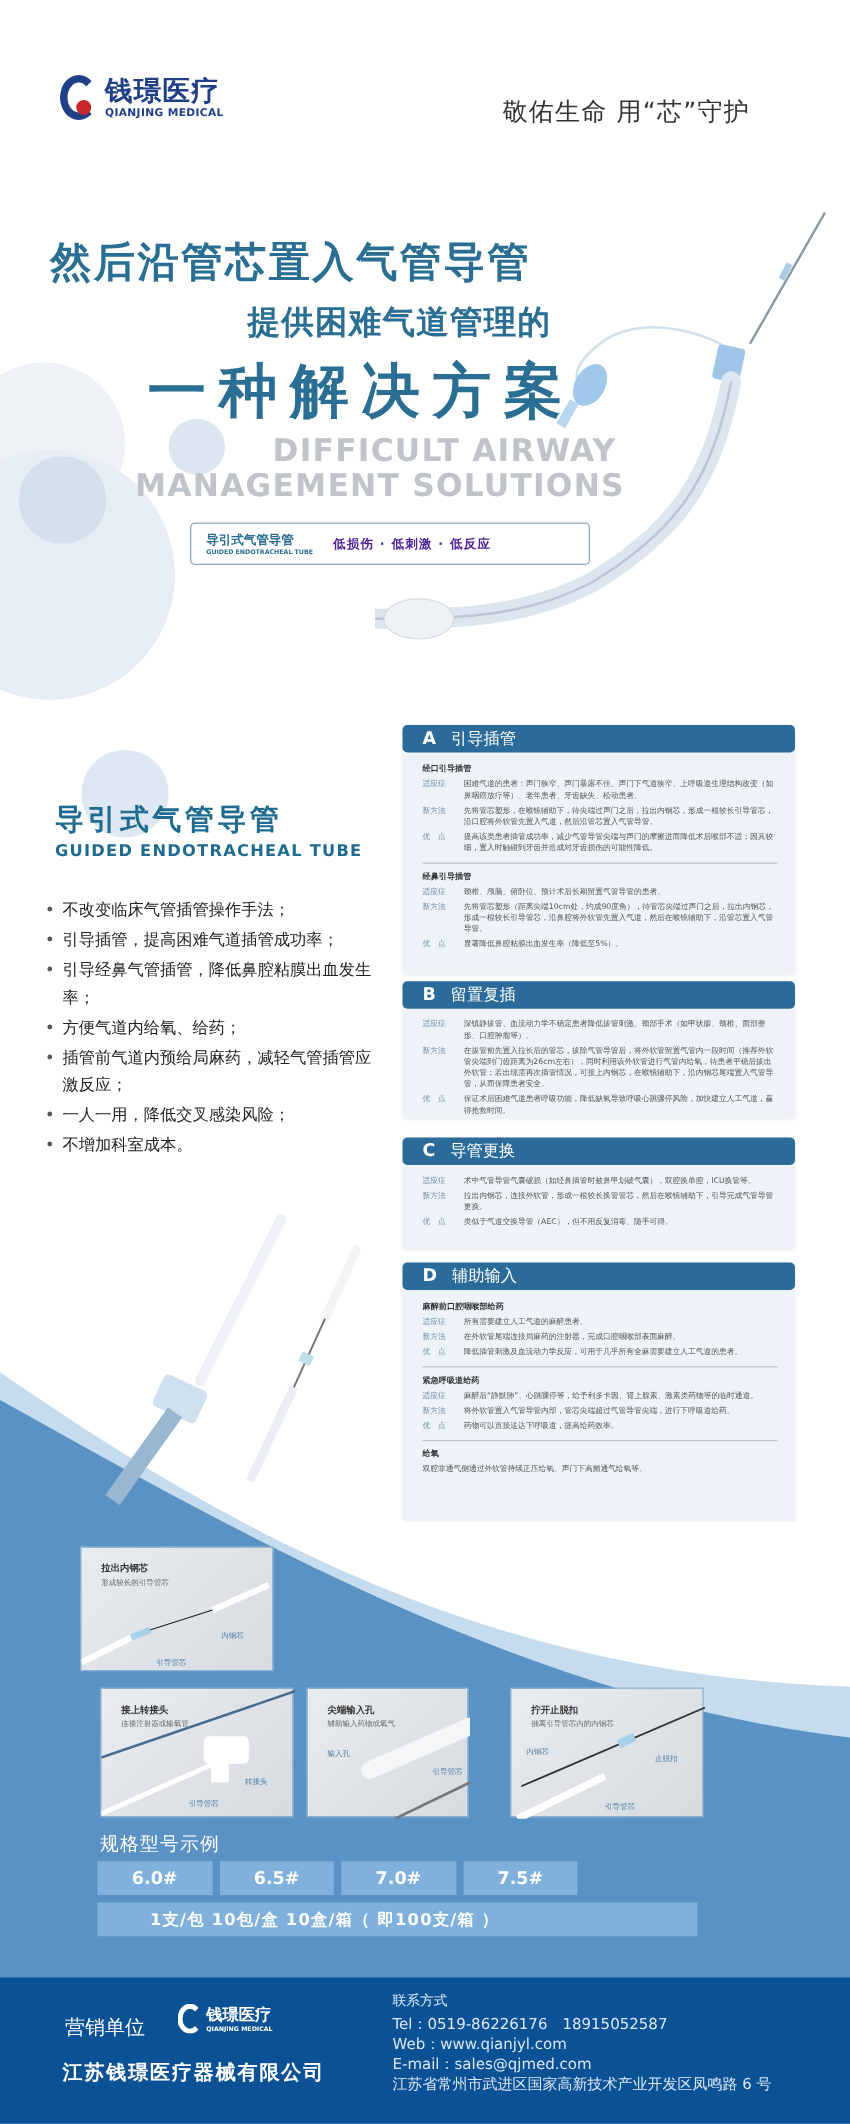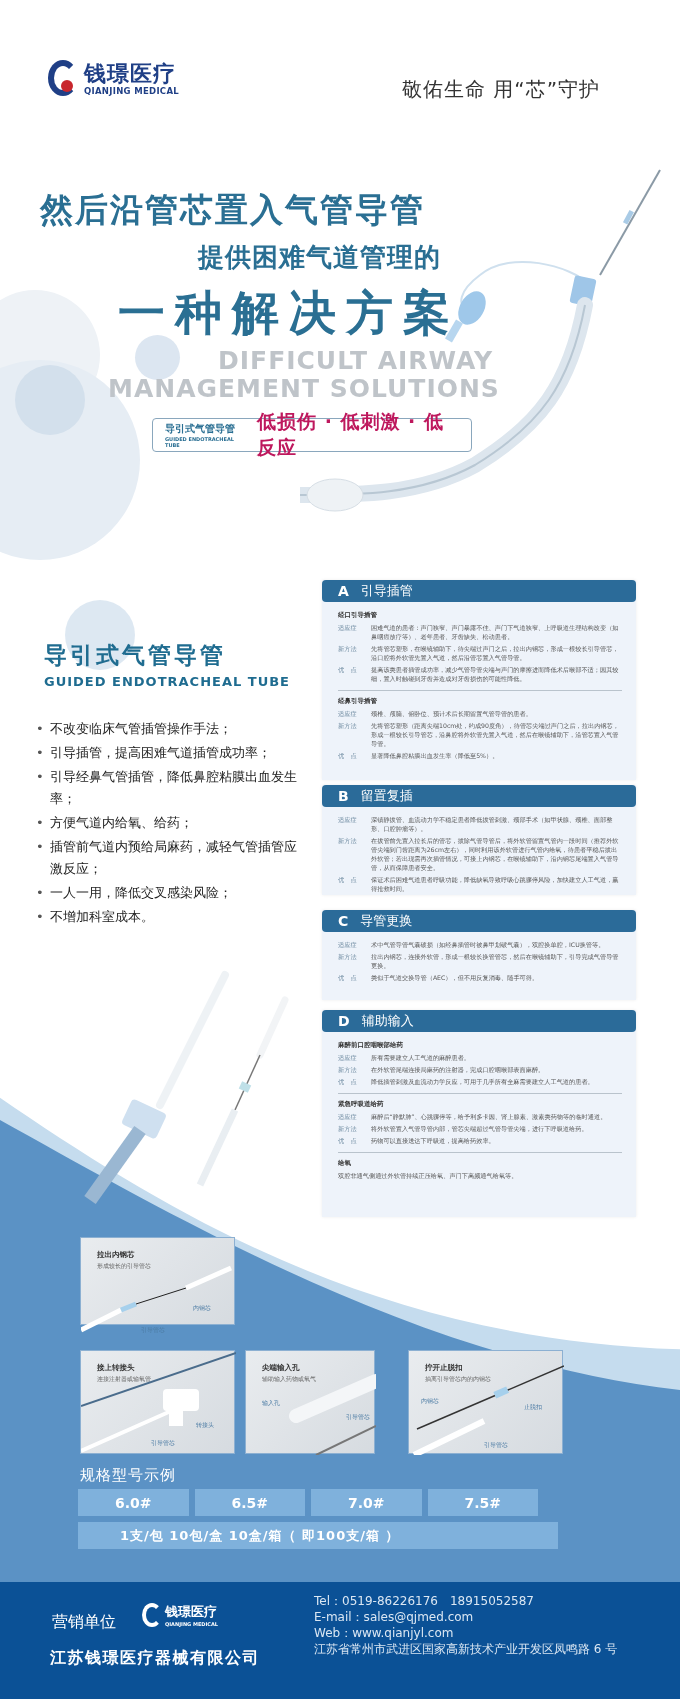--- a/index.html
+++ b/index.html
@@ -20,21 +20,21 @@
 .slogan{right:80px;top:76px;font-size:20px;color:#333;letter-spacing:1px}
 
 .h1{left:40px;top:188px;font-size:33px;font-weight:bold;color:#2a6f93;letter-spacing:2px}
 .h2{left:198px;top:240px;font-size:26px;font-weight:bold;color:#2a6f93;letter-spacing:1px}
 .h3{left:118px;top:282px;font-size:47px;color:#2a6f93;letter-spacing:10px;font-weight:bold}
 .en1{left:218px;top:346px;font-size:25px;font-weight:bold;color:#bfc4c9;letter-spacing:1px}
 .en2{left:108px;top:374px;font-size:25px;font-weight:bold;color:#bfc4c9;letter-spacing:1px}
 .tagbox{left:152px;top:418px;width:320px;height:34px;border:1px solid #8aa7bd;border-radius:4px;background:#fff;display:flex;align-items:center;padding:0 12px;gap:16px}
 .tagbox .small .cn{font-size:10px;color:#2a6f93;font-weight:bold}
 .tagbox .small .en{font-size:5px;color:#2a6f93;font-weight:bold}
-.tagbox .feat{font-size:19px;color:#be185d;font-weight:bold;letter-spacing:1px}
+.tagbox .feat{font-size:10px;color:#4c1d95;font-weight:bold;letter-spacing:1px}
 
 .tube{left:300px;top:165px;width:380px;height:390px}
 
 .sub-cn{left:44px;top:640px;font-size:23px;font-weight:bold;color:#1f6c90;letter-spacing:3px}
 .sub-en{left:44px;top:674px;font-size:13px;font-weight:bold;color:#1f6c90;letter-spacing:1px}
 .bullets{left:36px;top:718px;width:270px;list-style:none}
 .bullets li{font-size:13px;line-height:22px;color:#222;padding-left:14px;position:relative;margin-bottom:2px}
 .bullets li::before{content:"•";position:absolute;left:0;top:0;color:#555}
 
 .panel{position:absolute;left:322px;width:314px;background:#eef3fa;box-shadow:0 0 3px rgba(0,0,0,.08)}
@@ -47,21 +47,21 @@
 .row .k{width:33px;flex:none;color:#6d8aa0}
 .row .v{flex:1}
 .divider{height:1px;background:#b9c3cc;margin:7px 0 6px}
 
 .photo{position:absolute;background:linear-gradient(135deg,#e9ecef,#d6dbe0);border:1px solid #8cb0d2}
 .photo .pt{position:absolute;left:16px;top:12px;font-size:7.5px;font-weight:bold;color:#333}
 .photo .ps{position:absolute;left:16px;top:24px;font-size:6px;color:#666}
 .photo .lbl{position:absolute;font-size:6px;color:#4b7ba4}
 
 .spec-title{left:80px;top:1466px;font-size:15px;font-weight:normal;color:#fff;letter-spacing:1px}
-.spec-row{left:78px;top:1489px;width:460px;display:flex;gap:6px}
+.spec-row{left:78px;top:1489px;width:384px;display:flex;gap:6px}
 .spec-cell{flex:1;height:27px;background:#7fb1dc;color:#fff;font-weight:bold;font-size:14px;display:flex;align-items:center;justify-content:center}
 .pack{left:78px;top:1522px;width:480px;height:27px;background:#7fb1dc;color:#fff;font-weight:bold;font-size:13px;display:flex;align-items:center;padding-left:42px;letter-spacing:1px}
 
 .footer{left:0;top:1582px;width:680px;height:117px;background:#0b5196}
 .f-label{left:52px;top:1612px;font-size:16px;color:#fff}
 .f-logo{left:142px;top:1603px;display:flex;align-items:center;gap:3px}
 .f-logo .mk{width:20px;height:24px;border:4px solid #fff;border-radius:50%;border-right-color:transparent}
 .f-logo .cn{font-size:13px;font-weight:bold;color:#fff}
 .f-logo .en{font-size:5px;color:#fff;font-weight:bold}
 .f-company{left:50px;top:1648px;font-size:16px;font-weight:bold;color:#fff;letter-spacing:1.5px}
@@ -249,21 +249,21 @@
         <span class="v">药物可以直接送达下呼吸道，提高给药效率。</span>
       </div>
     <div class="divider"></div>
     <div class="sect">给氧</div>
     <div class="row">
         <span class="v">双腔非通气侧通过外软管持续正压给氧、声门下高频通气给氧等。</span>
       </div>
   </div>
 </div>
 
-<div class="photo" style="left:80px;top:1237px;width:155px;height:88px">
+<div class="photo" style="left:64px;top:1237px;width:155px;height:100px">
   <div class="pt">拉出内钢芯</div>
   <div class="ps">形成较长的引导管芯</div>
   <svg style="position:absolute;left:0;top:0" width="155" height="100">
       <line x1="0" y1="92" x2="40" y2="72" stroke="#fff" stroke-width="5"></line>
       <line x1="40" y1="72" x2="55" y2="66" stroke="#a6d0ec" stroke-width="5"></line>
       <line x1="55" y1="66" x2="105" y2="50" stroke="#222" stroke-width="1"></line>
       <line x1="105" y1="50" x2="150" y2="30" stroke="#fff" stroke-width="5"></line>
     </svg>
   <div class="lbl" style="left:112px;top:66px">内钢芯</div>
   <div class="lbl" style="left:60px;top:88px">引导管芯</div>
@@ -316,17 +316,18 @@
 <div class="abs f-label">营销单位</div>
 <div class="abs f-logo">
   <div class="mk"></div>
   <div>
     <div class="cn">钱璟医疗</div>
     <div class="en">QIANJING MEDICAL</div>
   </div>
 </div>
 <div class="abs f-company">江苏钱璟医疗器械有限公司</div>
 <div class="abs f-contact">
+  <div style="font-size:11px;margin-bottom:2px">联系方式</div>
   <div>Tel：0519-86226176　18915052587</div>
+  <div>Web：www.qianjyl.com</div>
   <div>E-mail：sales@qjmed.com</div>
-  <div>Web：www.qianjyl.com</div>
   <div>江苏省常州市武进区国家高新技术产业开发区凤鸣路 6 号</div>
 </div>
 
 </body></html>

